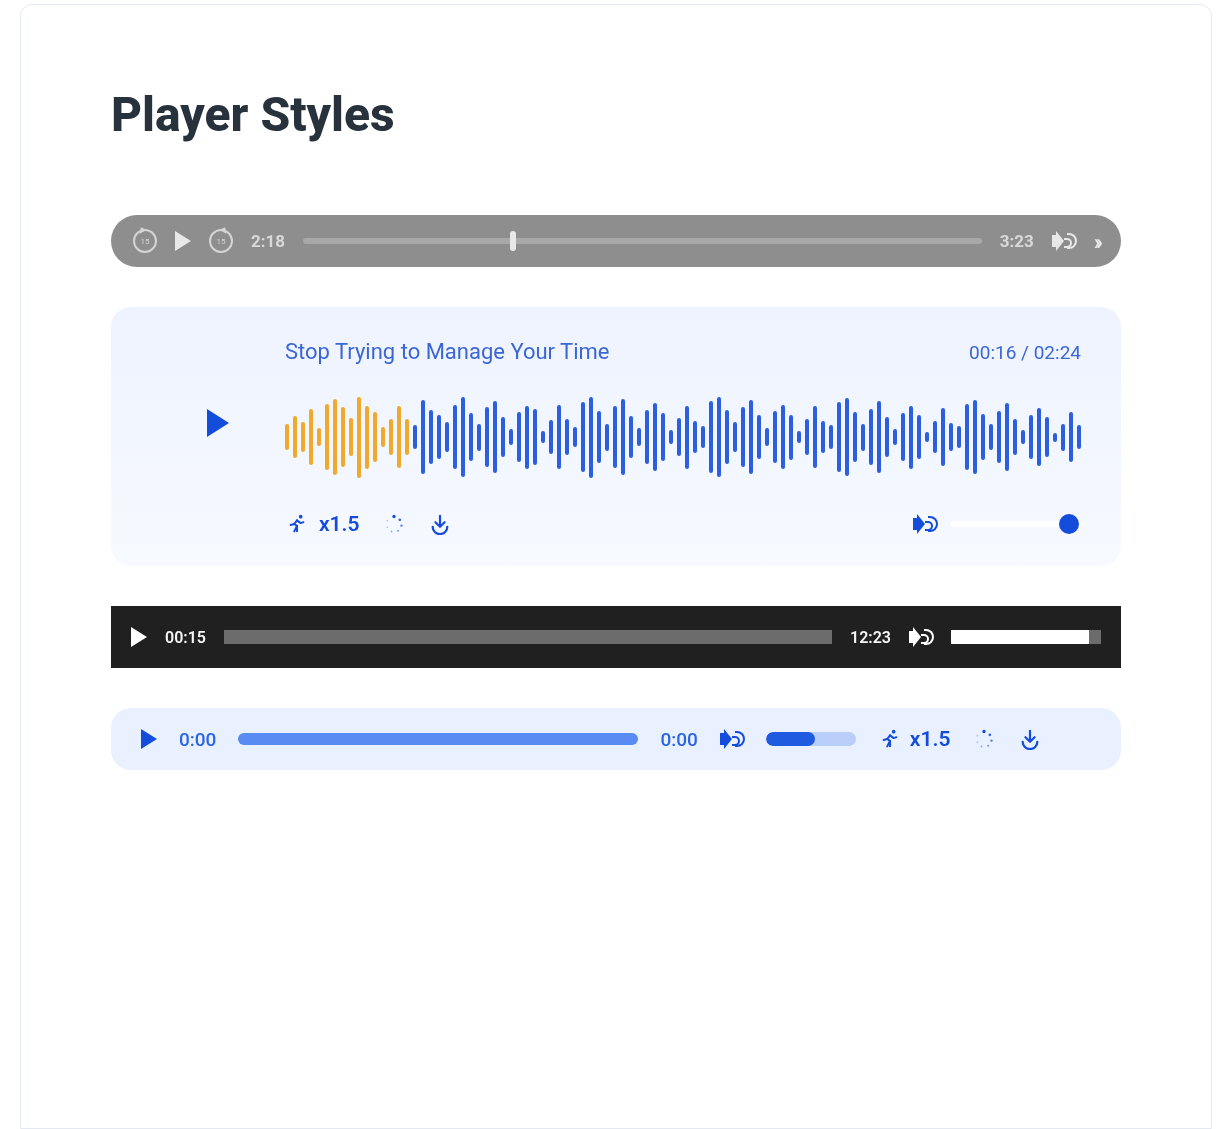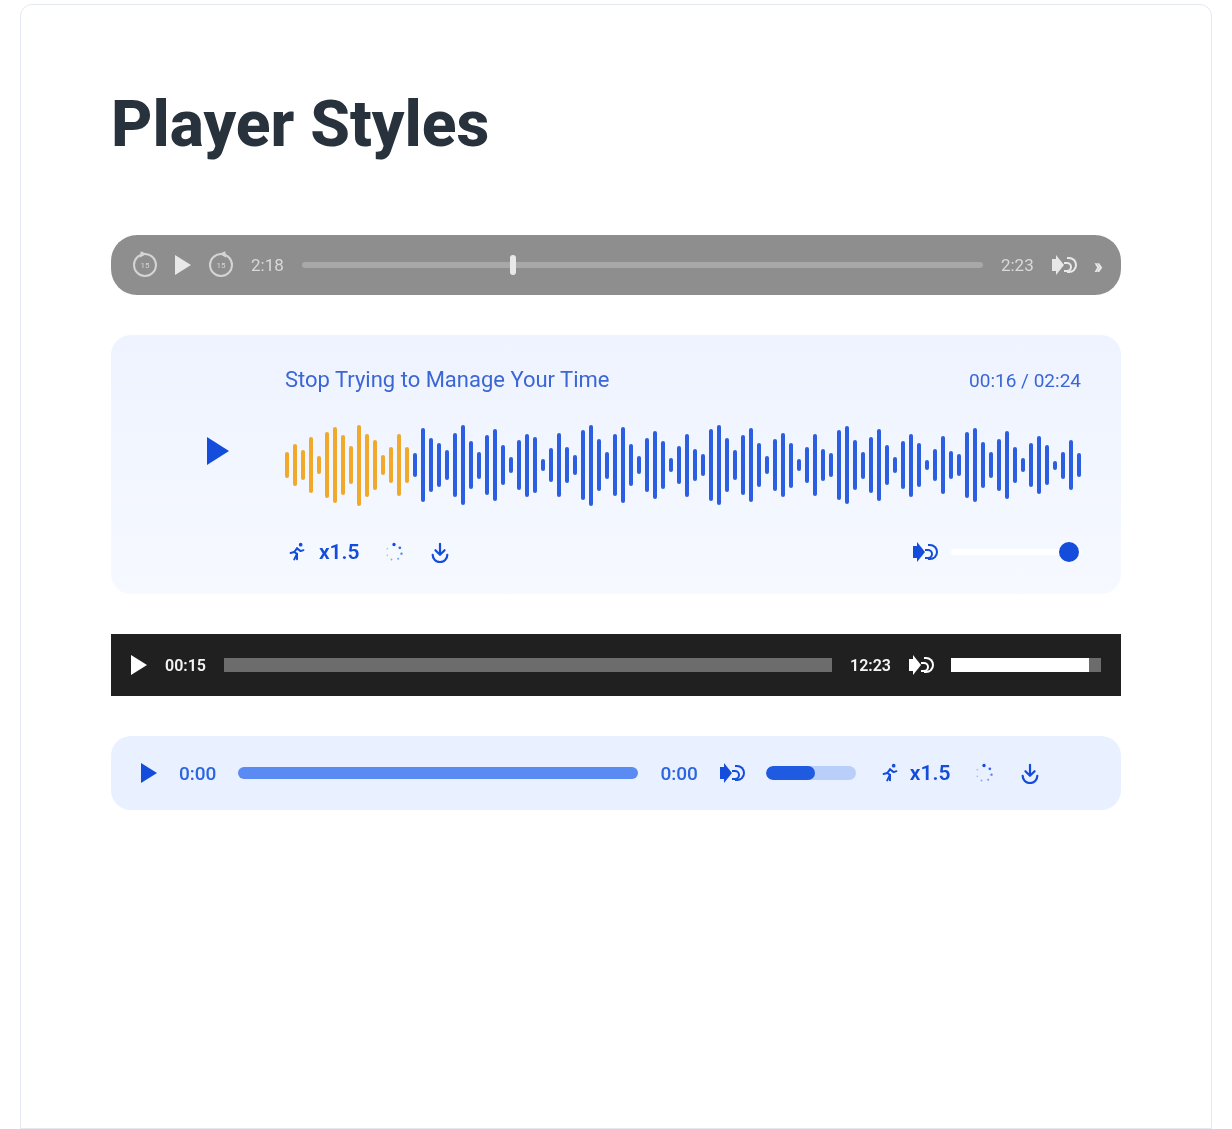--- a/index.html
+++ b/index.html
@@ -28,54 +28,54 @@
   .brand-icon { width:28px; height:28px; border-radius:8px; background:#144cdb; position:relative; }
   .brand-icon::after{
     content:""; position:absolute; left:9px; top:7px;
     border-style:solid; border-width:7px 0 7px 11px;
     border-color:transparent transparent transparent #fff;
     border-radius:2px;
   }
   .brand-text { color:#144cdb; font-weight:800; letter-spacing:2px; font-size:15px; }
 
   
-  h1.heading { margin:0 0 70px 0; font-weight:800; font-size:64px; line-height:1.25; color:#28323d;}
+  h1.heading { margin:0 0 70px 0; font-weight:800; font-size:48px; line-height:1.25; color:#28323d;}
   h1.heading .line2 { display:block; font-weight:400; }
 
   
   .tri-play::before{
     content:""; display:block; width:0; height:0;
     border-style:solid;
     border-width:10px 0 10px 16px;
     border-color:transparent transparent transparent currentColor;
   }
   .tri-play-lg::before{
     border-width:14px 0 14px 22px;
   }
 
   
   .p1 {
-    background:#8e8e8e; border-radius:26px; height:60px;
+    background:#8e8e8e; border-radius:26px; height:52px;
     display:flex; align-items:center; padding:0 22px; gap:18px;
     color:#dcdcdc; margin-bottom:40px;
   }
   .p1 .rewind, .p1 .forward15 {
     width:24px; height:24px; border:2px solid #d4d4d4; border-radius:50%;
     display:flex; align-items:center; justify-content:center;
     font-size:8px; color:#d4d4d4; position:relative;
   }
   .p1 .rewind::after, .p1 .forward15::after{
     content:""; position:absolute; top:-4px;
     border-style:solid; border-width:0 4px 5px 4px;
     border-color:transparent transparent #d4d4d4 transparent;
   }
   .p1 .rewind::after{ left:3px; transform:rotate(-30deg);}
   .p1 .forward15::after{ right:3px; transform:rotate(30deg);}
   .p1 .play { color:#e8e8e8; cursor:pointer; }
-  .p1 .time { color:#d9d9d9; font-size:17px; font-weight:400; }
+  .p1 .time { color:#d9d9d9; font-size:17px; font-weight:700; }
   .p1 .track { flex:1; height:6px; background:#a8a8a8; border-radius:3px; position:relative; }
   .p1 .track .knob { position:absolute; top:50%; transform:translate(-50%,-50%); width:6px; height:20px; background:#e8e8e8; border-radius:3px; }
   .p1 .more { color:#e8e8e8; font-size:22px; letter-spacing:-4px; font-weight:700;}
 
   
   .p2 {
     background:linear-gradient(#eef3ff,#f6f9ff);
     border-radius:20px; padding:32px 40px 30px 40px;
     margin-bottom:40px;
   }
@@ -102,21 +102,21 @@
     padding:0 20px; gap:18px; color:#fff; margin-bottom:40px;
   }
   .p3 .play { color:#fff; cursor:pointer;}
   .p3 .time { font-size:16px; font-weight:600; color:#f5f5f5;}
   .p3 .track { flex:1; height:14px; background:#6c6c6c;}
   .p3 .volbar { width:150px; height:14px; background:#fff; position:relative;}
   .p3 .volbar::after{content:""; position:absolute; right:0; top:0; bottom:0; width:12px; background:#6c6c6c;}
 
   
   .p4 {
-    background:#e9f0ff; border-radius:20px; height:74px;
+    background:#e9f0ff; border-radius:20px; height:62px;
     display:flex; align-items:center; padding:0 30px; gap:22px;
     color:#144cdb; margin-bottom:70px;
   }
   .p4 .play { color:#144cdb; cursor:pointer;}
   .p4 .time { color:#2b66e0; font-size:19px; font-weight:500;}
   .p4 .track { width:400px; height:12px; background:#5a8bf2; border-radius:6px;}
   .p4 .voltrack { width:90px; height:14px; background:#b9cef9; border-radius:7px; position:relative; overflow:hidden;}
   .p4 .voltrack::before{content:""; position:absolute; left:0; top:0; bottom:0; width:55%; background:#1f5be0; border-radius:7px;}
   .p4 .speed { display:flex; align-items:center; gap:8px; font-size:21px; font-weight:600;}
 
@@ -164,21 +164,21 @@
   </h1>
 
   <div class="p1">
     <div class="rewind">15</div>
     <div class="play tri-play"></div>
     <div class="forward15">15</div>
     <div class="time">2:18</div>
     <div class="track">
       <div class="knob" style="left:31%"></div>
     </div>
-    <div class="time">2:23</div>
+    <div class="time">3:23</div>
     <span class="volicon" style="color:#e8e8e8">
         <span class="waves"></span>
       </span>
     <div class="more">››</div>
   </div>
 
   <div class="p2">
     <div class="row1">
       <div class="playcol">
         <div class="play tri-play tri-play-lg"></div>

